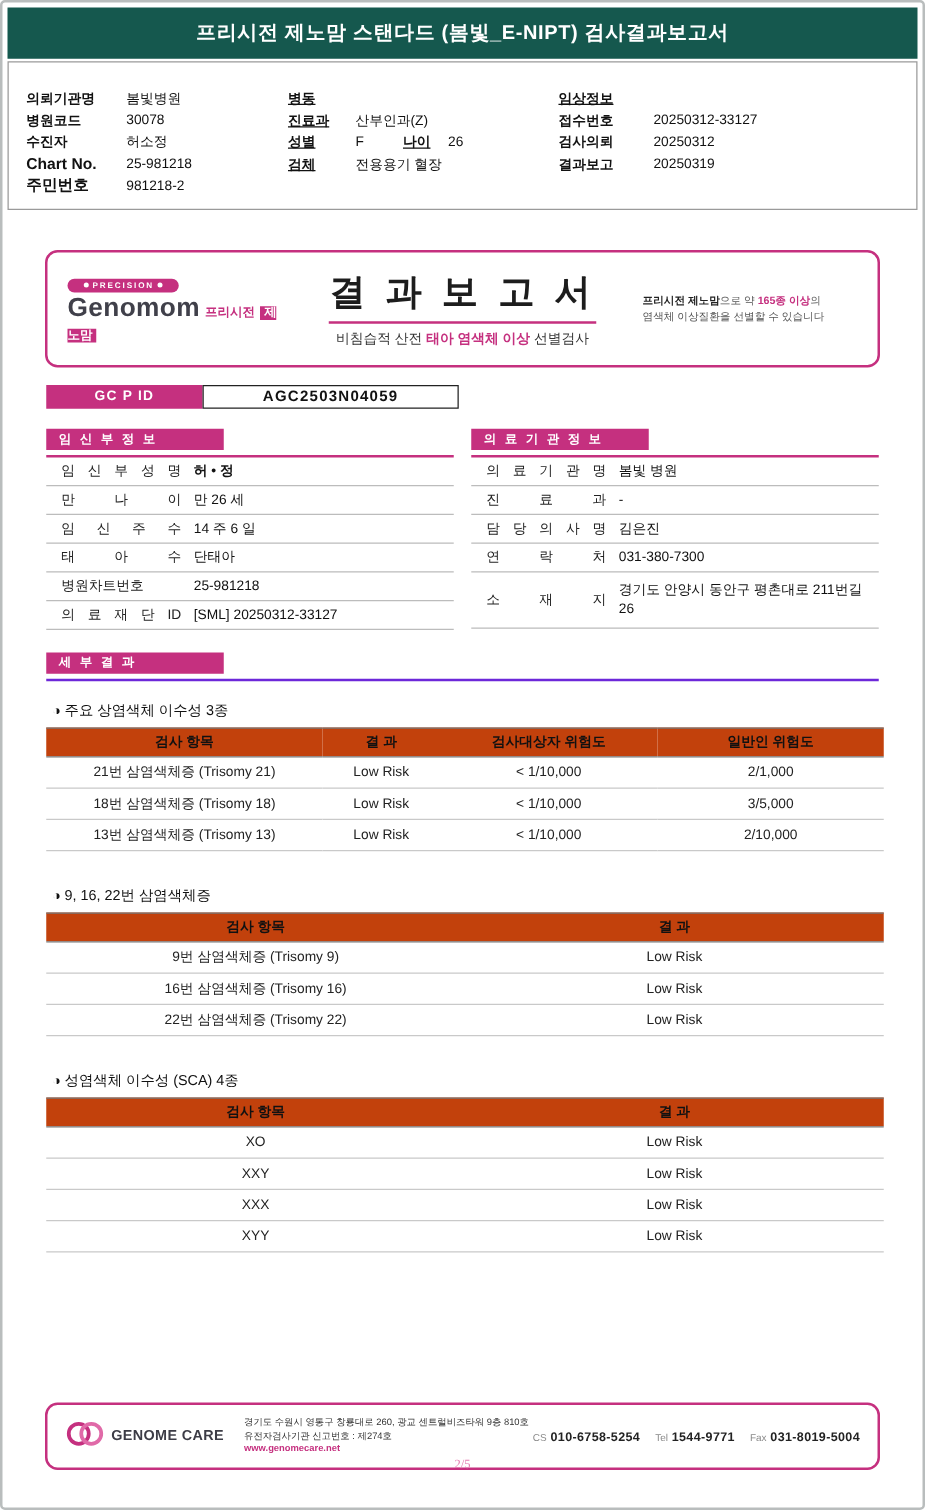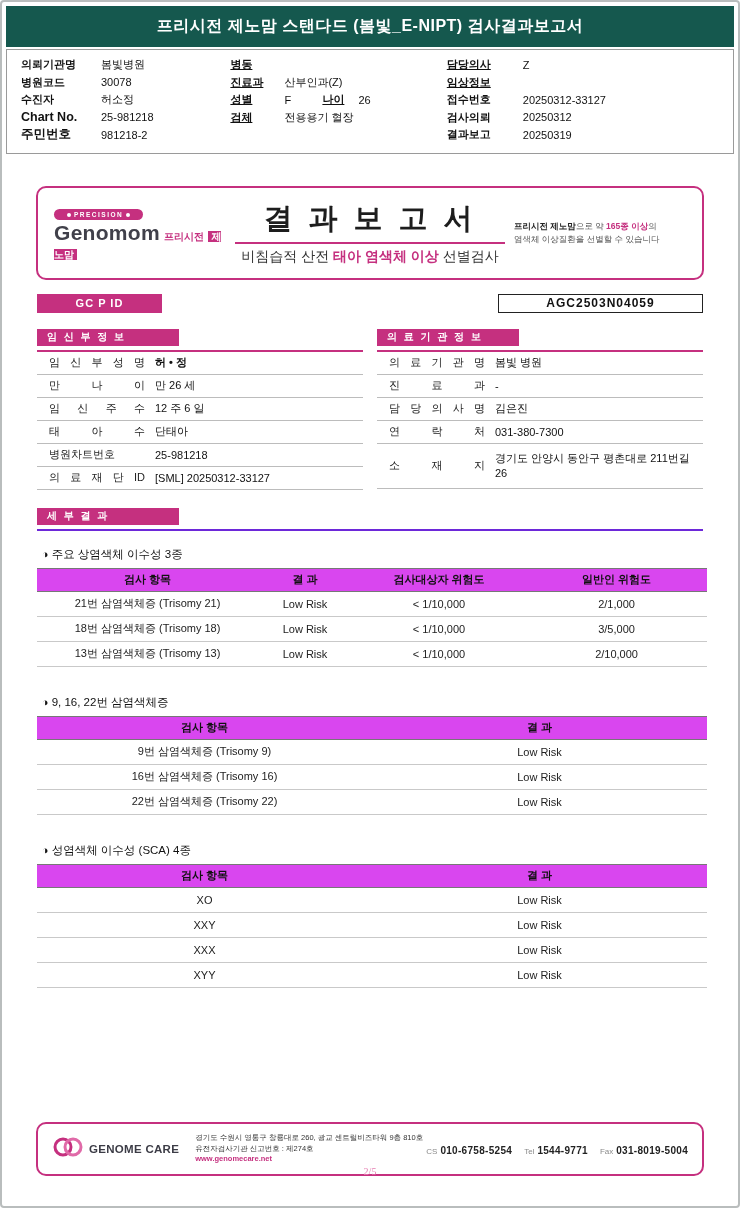--- a/index.html
+++ b/index.html
@@ -10,21 +10,21 @@
   }
   
   .titlebar {
     margin:4px 4px 0; height:41px; background:#15584e; color:#fff;
     display:flex; align-items:center; justify-content:center;
     font-size:16px; font-weight:bold; letter-spacing:0.5px;
   }
   
   .patientbox {
     margin:2px 4px 0; border:1px solid #9a9a9a; display:flex;
-    padding:6px 14px 9px; box-sizing:border-box;
+    padding:20px 14px 9px; box-sizing:border-box;
   }
   .pcol { font-size:11px; }
   .pcol1 { width:30%; } .pcol2 { width:31%; } .pcol3 { width:39%; }
   .prow { display:flex; height:17.5px; align-items:center; }
   .plabel { font-weight:bold; color:#111; flex-shrink:0; }
   .pcol1 .plabel { width:80px; }
   .pcol2 .plabel { width:54px; }
   .pcol3 .plabel { width:76px; }
   .plabel.big { font-size:12.5px; }
   .underl { text-decoration:underline; }
@@ -45,27 +45,27 @@
     content:""; display:inline-block; width:4px; height:4px; border-radius:50%;
     background:#fff; vertical-align:middle; margin:0 3px 1px;
   }
   .brand-name { font-size:21px; font-weight:bold; color:#40404a; letter-spacing:0.3px; line-height:23px; }
   .brand-kr1 { color:#c5307f; font-weight:bold; font-size:10px; margin-left:4px; }
   .brand-kr2 { color:#fff; background:#c5307f; font-weight:bold; font-size:10px; padding:0 3px; }
   .rh-center { flex:1; text-align:center; }
   .rh-title { font-size:29px; font-weight:bold; color:#1d1d1d; letter-spacing:4px; }
   .rh-subtitle {
     display:inline-block; border-top:2px solid #c5307f; margin-top:3px; padding:4px 6px 0;
-    font-size:14px; color:#333;
+    font-size:11px; color:#333;
   }
   .hl { color:#c5307f; font-weight:bold; }
   .rh-tag { width:172px; font-size:8.5px; color:#555; line-height:13px; }
   .tag-bold { color:#222; font-weight:bold; }
   
-  .gcpid-row { margin:14px 35px 0; display:flex; justify-content:space-between; }
+  .gcpid-row { margin:14px 35px 0; display:flex; justify-content:flex-start; }
   .gcpid-label {
     width:125px; height:19px; background:#c5307f; color:#fff; font-size:11px; font-weight:bold;
     display:flex; align-items:center; justify-content:center; letter-spacing:1px;
   }
   .gcpid-value {
     width:205px; height:19px; border:1px solid #222; box-sizing:border-box;
     display:flex; align-items:center; justify-content:center;
     font-size:12px; font-weight:bold; letter-spacing:1px; color:#111;
   }
   
@@ -83,21 +83,21 @@
   .irow.tall { min-height:44px; }
   .irow.tall .ivalue { line-height:15px; padding-right:4px; }
   
   .detail-bar { margin:18px 35px 0; border-bottom:2px solid #6d28d9; padding-bottom:4px; }
   .sec-title { margin:16px 40px 6px; font-size:11.5px; color:#111; }
   .sec-title.gap1 { margin-top:28px; }
   .bullet { font-size:11px; margin-right:3px; }
   
   .rtable { width:670px; margin:0 35px; border-collapse:collapse; font-size:11px; table-layout:fixed; }
   .rtable th {
-    background:#d946ef; font-weight:bold; height:20px; text-align:center; color:#111;
+    background:#c2410c; font-weight:bold; height:20px; text-align:center; color:#111;
     border-top:1.5px solid #777; border-bottom:1px solid #777;
   }
   .rtable td { height:22px; text-align:center; border-bottom:1px solid #c9c9c9; color:#222; }
   
   .footer {
     position:absolute; left:34px; right:34px; top:1120px; height:54px;
     border:2px solid #c5307f; border-radius:10px; display:flex; align-items:center;
     padding:0 14px; box-sizing:border-box;
   }
   .gc-name { margin-left:5px; font-weight:bold; color:#3c3c46; font-size:11.5px; letter-spacing:0.3px; }
@@ -155,24 +155,20 @@
         <span class="plabel underl mini">나이</span>
         <span class="pvalue">26</span>
       </div>
       <div class="prow">
         <span class="plabel underl">검체</span>
         <span class="pvalue">전용용기 혈장</span>
       </div>
     </div>
     <div class="pcol pcol3">
       <div class="prow">
-        <span class="plabel underl">담당의사</span>
-        <span class="pvalue">Z</span>
-      </div>
-      <div class="prow">
         <span class="plabel underl">임상정보</span>
         <span class="pvalue"></span>
       </div>
       <div class="prow">
         <span class="plabel">접수번호</span>
         <span class="pvalue">20250312-33127</span>
       </div>
       <div class="prow">
         <span class="plabel">검사의뢰</span>
         <span class="pvalue">20250312</span>
@@ -213,21 +209,21 @@
         <div class="irow">
           <span class="ilabel">임 신 부 성 명</span>
           <span class="ivalue iname">허 • 정</span>
         </div>
         <div class="irow">
           <span class="ilabel">만 나 이</span>
           <span class="ivalue">만 26 세</span>
         </div>
         <div class="irow">
           <span class="ilabel">임 신 주 수</span>
-          <span class="ivalue">12 주 6 일</span>
+          <span class="ivalue">14 주 6 일</span>
         </div>
         <div class="irow">
           <span class="ilabel">태 아 수</span>
           <span class="ivalue">단태아</span>
         </div>
         <div class="irow">
           <span class="ilabel">병원차트번호</span>
           <span class="ivalue">25-981218</span>
         </div>
         <div class="irow">

